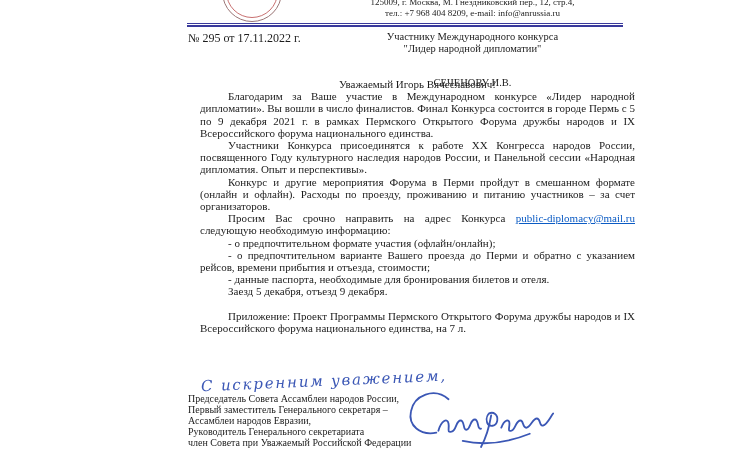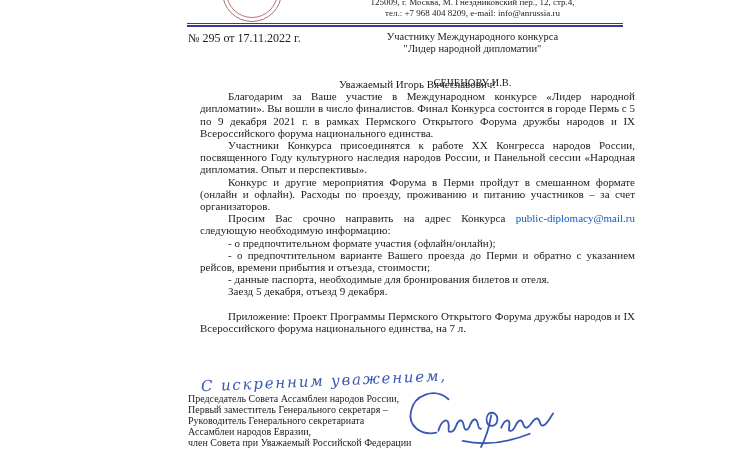--- a/index.html
+++ b/index.html
@@ -26,21 +26,21 @@
   .recipient{position:absolute;left:300px;top:31px;width:345px;text-align:center;
              font-size:10.5px;line-height:12.4px;}
   .recipient .name{margin-top:21px;}
 
   
   .body{position:absolute;left:200px;top:78px;width:435px;font-size:11px;line-height:12.2px;
         text-align:justify;}
   .body p{margin:0;text-indent:28px;}
   .body p.greeting{text-align:center;text-indent:0;}
   .spacer{height:12.2px;}
-  a.email{color:#0b5bc4;cursor:pointer;margin-top:39px;}
+  a.email{color:#0b5bc4;text-decoration:underline;cursor:pointer;margin-top:39px;}
 
   
   .closing{position:absolute;left:201px;top:372px;color:#3b57b5;font-style:italic;
            font-size:15px;letter-spacing:1.8px;transform:rotate(-2.5deg);
            font-family:"DejaVu Serif",serif;white-space:nowrap;}
 
   
   .sig-block{position:absolute;left:188px;top:394px;font-size:10px;line-height:10.9px;}
   .sig-block div{white-space:nowrap;}
 
@@ -85,22 +85,22 @@
     <p>Заезд 5 декабря, отъезд 9 декабря.</p>
     <div class="spacer"></div>
     <p>Приложение: Проект Программы Пермского Открытого Форума дружбы народов и IX Всероссийского форума национального единства, на 7 л.</p>
   </div>
 
   <div class="closing">С искренним уважением,</div>
 
   <div class="sig-block">
     <div>Председатель Совета Ассамблеи народов России,</div>
     <div>Первый заместитель Генерального секретаря –</div>
+    <div>Ассамблеи народов Евразии,</div>
     <div>Руководитель Генерального секретариата</div>
-    <div>Ассамблеи народов Евразии,</div>
     <div>член Совета при Уважаемый Российской Федерации</div>
   </div>
 
   <div class="signature">
     <svg viewBox="0 0 150 65" fill="none" stroke="#3b57b5" stroke-width="1.8" stroke-linecap="round">
       <path d="M44,14 C30,2 10,10 7,26 C4,40 16,50 32,47"></path>
       <path d="M34,45 C37,35 43,32 44,38 C45,43 42,47 47,46 C52,45 51,35 56,35 C60,35 58,45 62,44 C66,43 65,34 70,34 C74,34 72,44 76,43"></path>
       <path d="M84,28 C88,26 93,29 92,35 C91,41 84,42 82,37 C80,32 84,28 84,28"></path>
       <path d="M86,30 C84,42 81,52 76,61"></path>
       <path d="M96,42 C99,34 104,33 104,38 C104,43 102,46 106,45 C110,44 110,35 115,35 C118,35 117,43 121,42 C125,41 127,33 131,33 C135,33 133,41 137,40 C141,39 144,32 147,28"></path>

